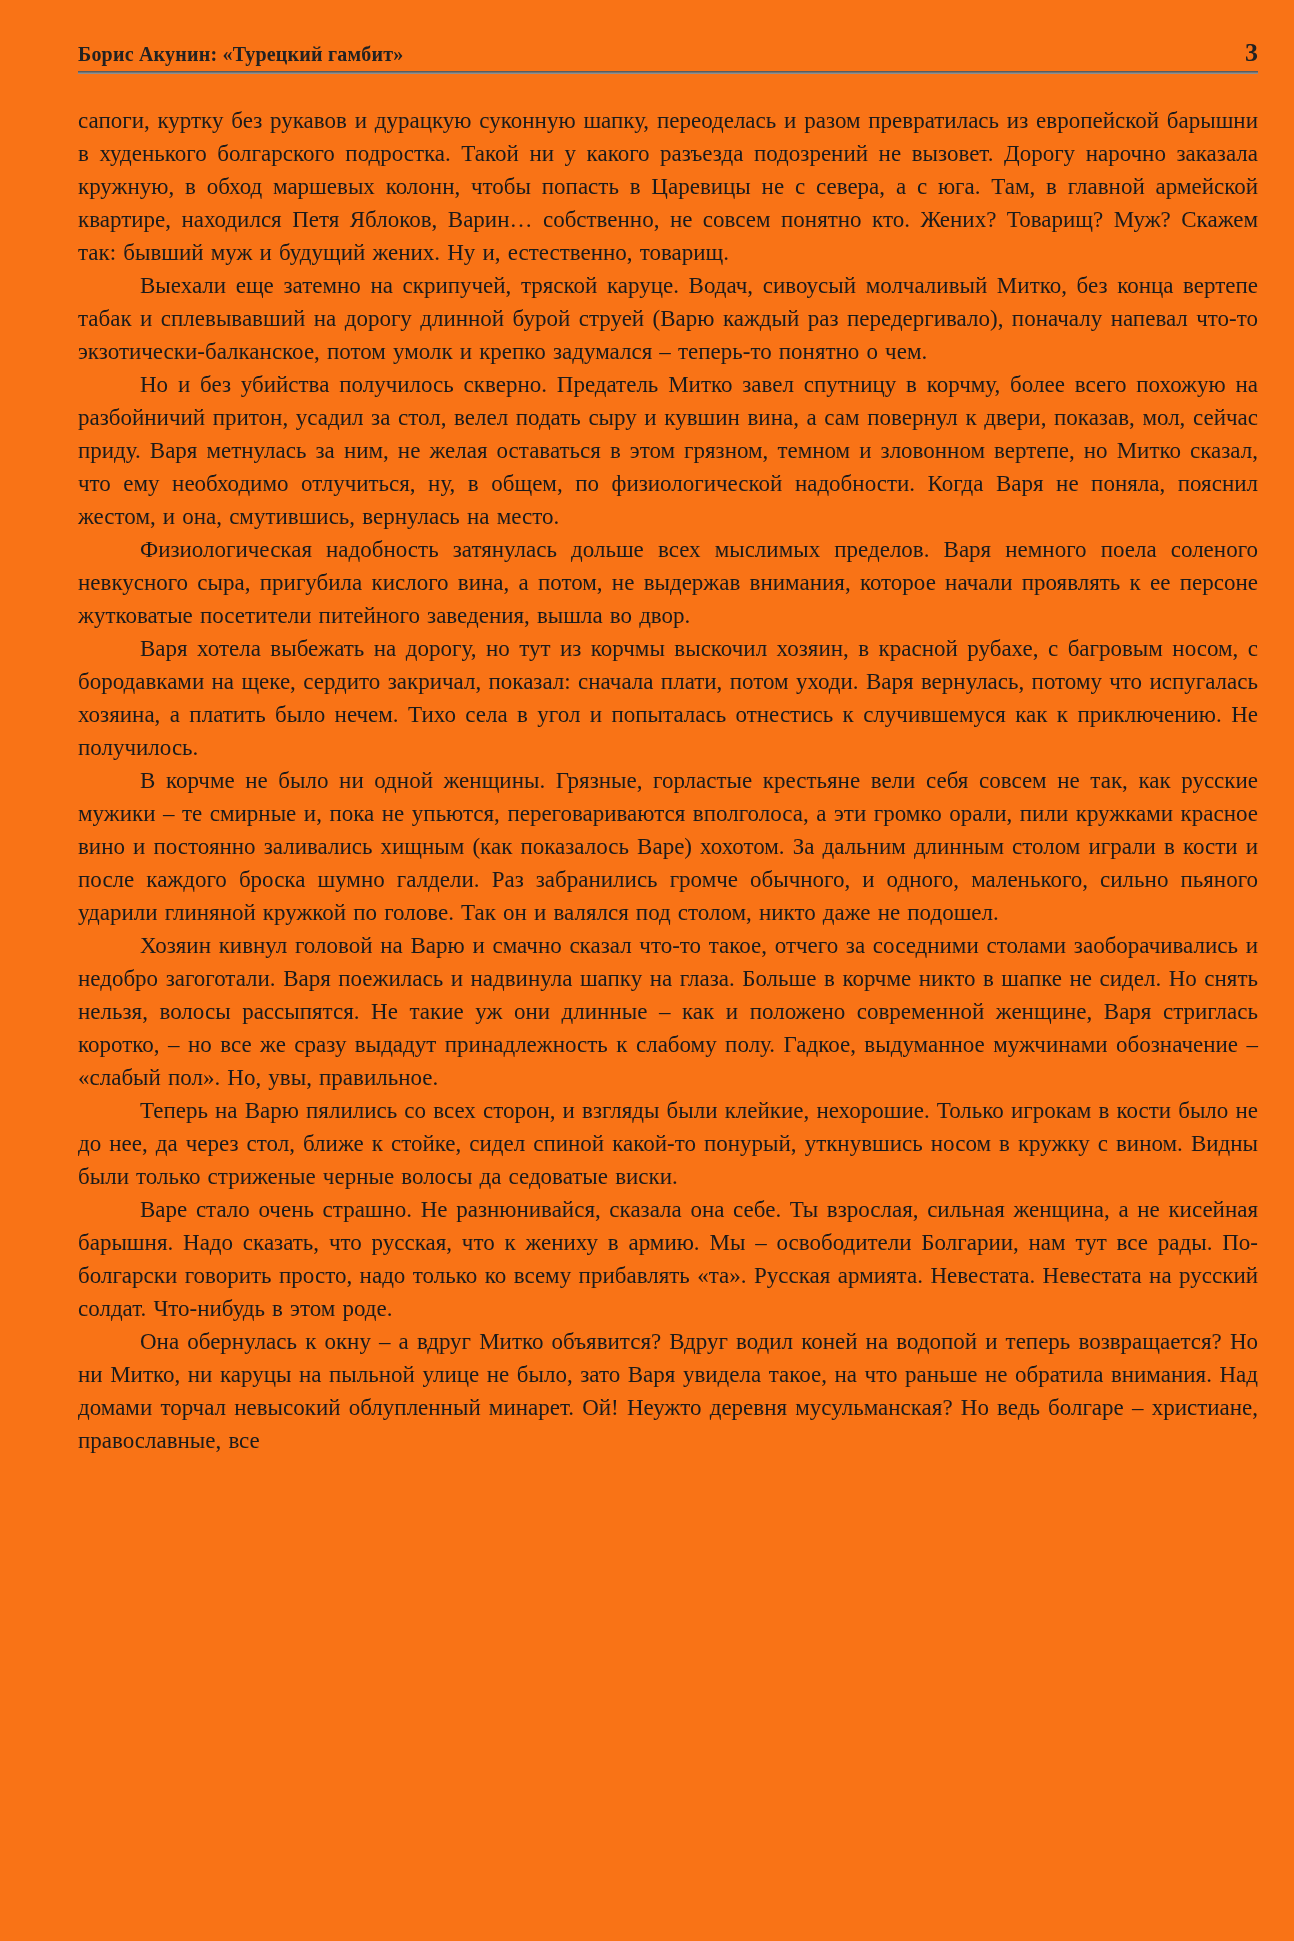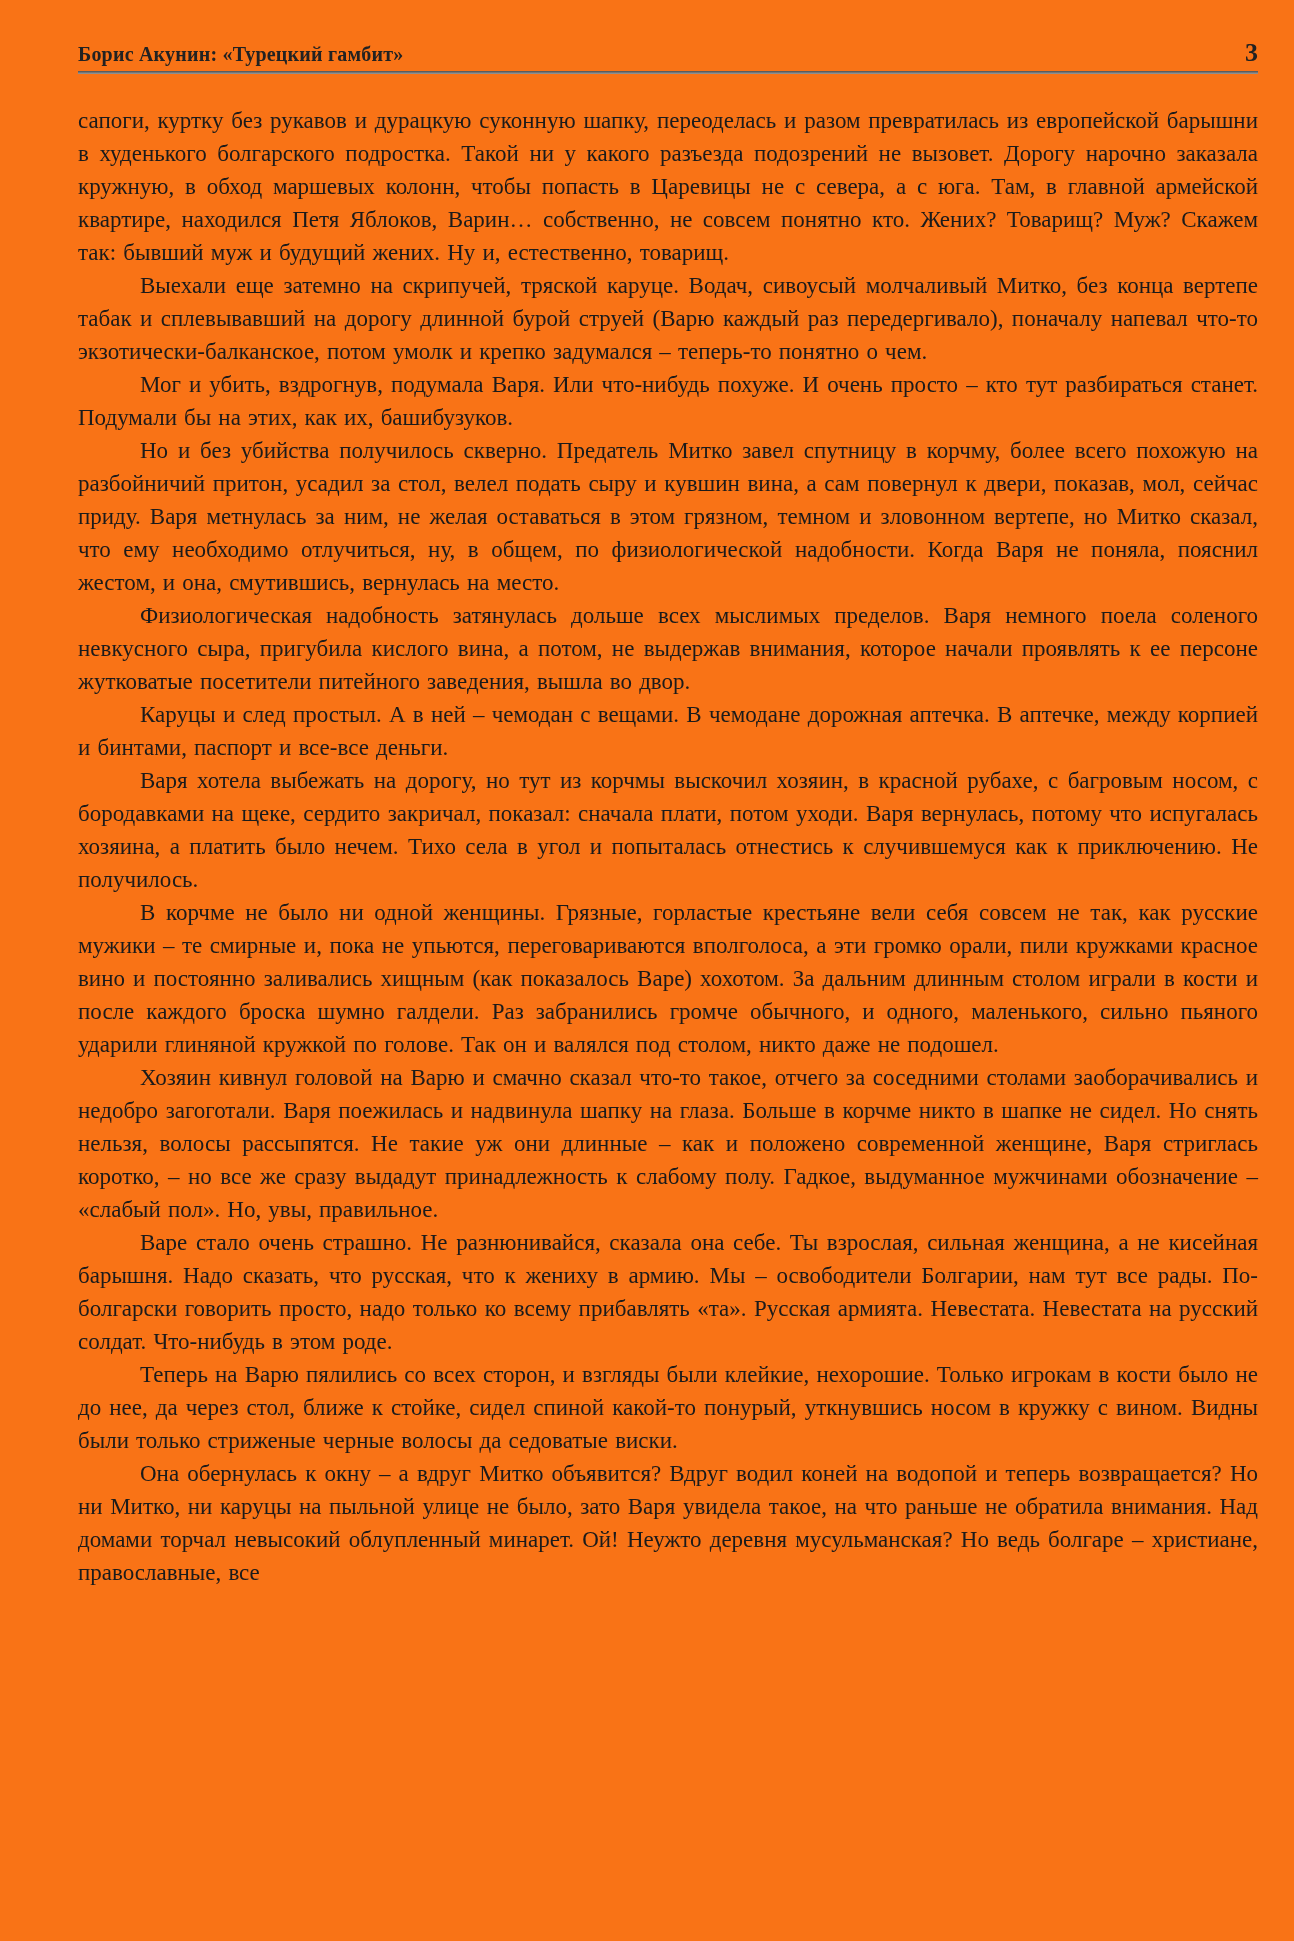--- a/index.html
+++ b/index.html
@@ -64,25 +64,23 @@
   <header class="page-header">
     <span class="running-title">Борис Акунин: «Турецкий гамбит»</span>
     <span class="page-number">3</span>
   </header>
 
   <hr class="header-rule">
 
   <main class="page-body">
     <p class="continuation">сапоги, куртку без рукавов и дурацкую суконную шапку, переоделась и разом превратилась из европейской барышни в худенького болгарского подростка. Такой ни у какого разъезда подозрений не вызовет. Дорогу нарочно заказала кружную, в обход маршевых колонн, чтобы попасть в Царевицы не с севера, а с юга. Там, в главной армейской квартире, находился Петя Яблоков, Варин… собственно, не совсем понятно кто. Жених? Товарищ? Муж? Скажем так: бывший муж и будущий жених. Ну и, естественно, товарищ.</p>
     <p>Выехали еще затемно на скрипучей, тряской каруце. Водач, сивоусый молчаливый Митко, без конца вертепе табак и сплевывавший на дорогу длинной бурой струей (Варю каждый раз передергивало), поначалу напевал что-то экзотически-балканское, потом умолк и крепко задумался – теперь-то понятно о чем.</p>
-    <p>Мог и убить, вздрогнув, подумала Варя. Или что-нибудь похуже. И очень просто – кто тут разбираться станет. Подумали бы на этих, как их, башибузуков.</p>
     <p>Но и без убийства получилось скверно. Предатель Митко завел спутницу в корчму, более всего похожую на разбойничий притон, усадил за стол, велел подать сыру и кувшин вина, а сам повернул к двери, показав, мол, сейчас приду. Варя метнулась за ним, не желая оставаться в этом грязном, темном и зловонном вертепе, но Митко сказал, что ему необходимо отлучиться, ну, в общем, по физиологической надобности. Когда Варя не поняла, пояснил жестом, и она, смутившись, вернулась на место.</p>
     <p>Физиологическая надобность затянулась дольше всех мыслимых пределов. Варя немного поела соленого невкусного сыра, пригубила кислого вина, а потом, не выдержав внимания, которое начали проявлять к ее персоне жутковатые посетители питейного заведения, вышла во двор.</p>
-    <p>Каруцы и след простыл. А в ней – чемодан с вещами. В чемодане дорожная аптечка. В аптечке, между корпией и бинтами, паспорт и все-все деньги.</p>
     <p>Варя хотела выбежать на дорогу, но тут из корчмы выскочил хозяин, в красной рубахе, с багровым носом, с бородавками на щеке, сердито закричал, показал: сначала плати, потом уходи. Варя вернулась, потому что испугалась хозяина, а платить было нечем. Тихо села в угол и попыталась отнестись к случившемуся как к приключению. Не получилось.</p>
     <p>В корчме не было ни одной женщины. Грязные, горластые крестьяне вели себя совсем не так, как русские мужики – те смирные и, пока не упьются, переговариваются вполголоса, а эти громко орали, пили кружками красное вино и постоянно заливались хищным (как показалось Варе) хохотом. За дальним длинным столом играли в кости и после каждого броска шумно галдели. Раз забранились громче обычного, и одного, маленького, сильно пьяного ударили глиняной кружкой по голове. Так он и валялся под столом, никто даже не подошел.</p>
     <p>Хозяин кивнул головой на Варю и смачно сказал что-то такое, отчего за соседними столами заоборачивались и недобро загоготали. Варя поежилась и надвинула шапку на глаза. Больше в корчме никто в шапке не сидел. Но снять нельзя, волосы рассыпятся. Не такие уж они длинные – как и положено современной женщине, Варя стриглась коротко, – но все же сразу выдадут принадлежность к слабому полу. Гадкое, выдуманное мужчинами обозначение – «слабый пол». Но, увы, правильное.</p>
+    <p>Теперь на Варю пялились со всех сторон, и взгляды были клейкие, нехорошие. Только игрокам в кости было не до нее, да через стол, ближе к стойке, сидел спиной какой-то понурый, уткнувшись носом в кружку с вином. Видны были только стриженые черные волосы да седоватые виски.</p>
     <p>Варе стало очень страшно. Не разнюнивайся, сказала она себе. Ты взрослая, сильная женщина, а не кисейная барышня. Надо сказать, что русская, что к жениху в армию. Мы – освободители Болгарии, нам тут все рады. По-болгарски говорить просто, надо только ко всему прибавлять «та». Русская армията. Невестата. Невестата на русский солдат. Что-нибудь в этом роде.</p>
-    <p>Теперь на Варю пялились со всех сторон, и взгляды были клейкие, нехорошие. Только игрокам в кости было не до нее, да через стол, ближе к стойке, сидел спиной какой-то понурый, уткнувшись носом в кружку с вином. Видны были только стриженые черные волосы да седоватые виски.</p>
     <p>Она обернулась к окну – а вдруг Митко объявится? Вдруг водил коней на водопой и теперь возвращается? Но ни Митко, ни каруцы на пыльной улице не было, зато Варя увидела такое, на что раньше не обратила внимания. Над домами торчал невысокий облупленный минарет. Ой! Неужто деревня мусульманская? Но ведь болгаре – христиане, православные, все</p>
   </main>
 
 </div>
 
 </body></html>

